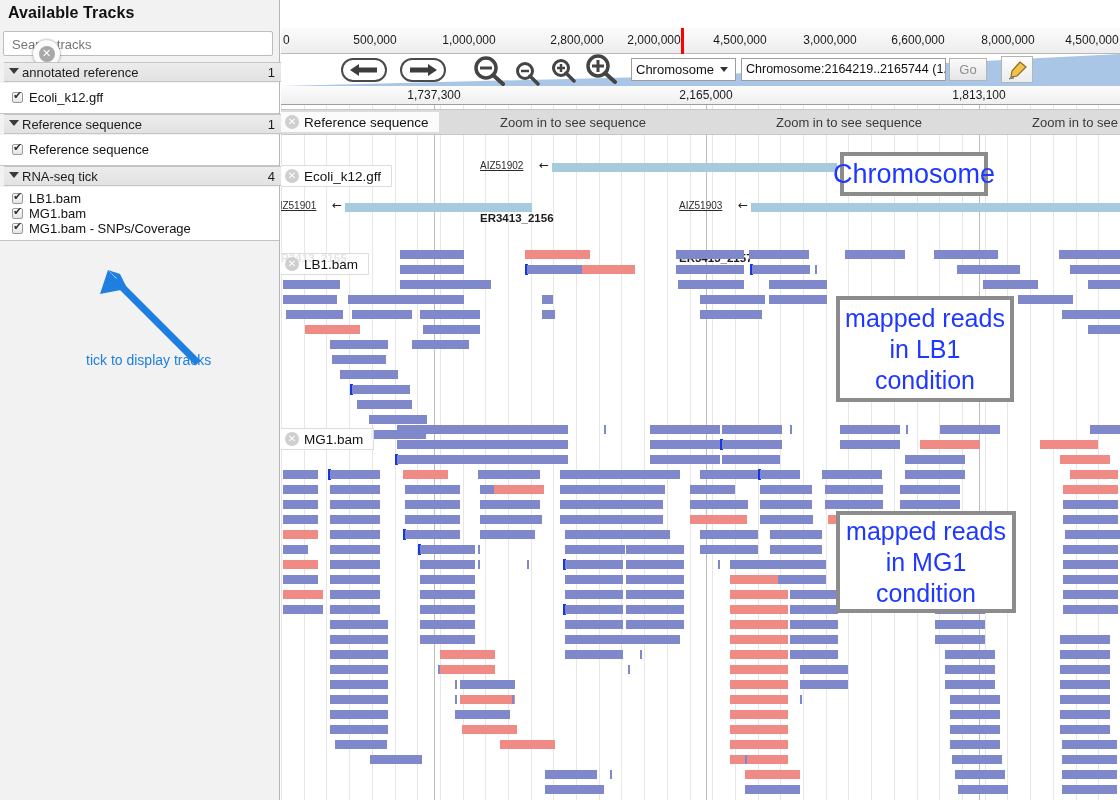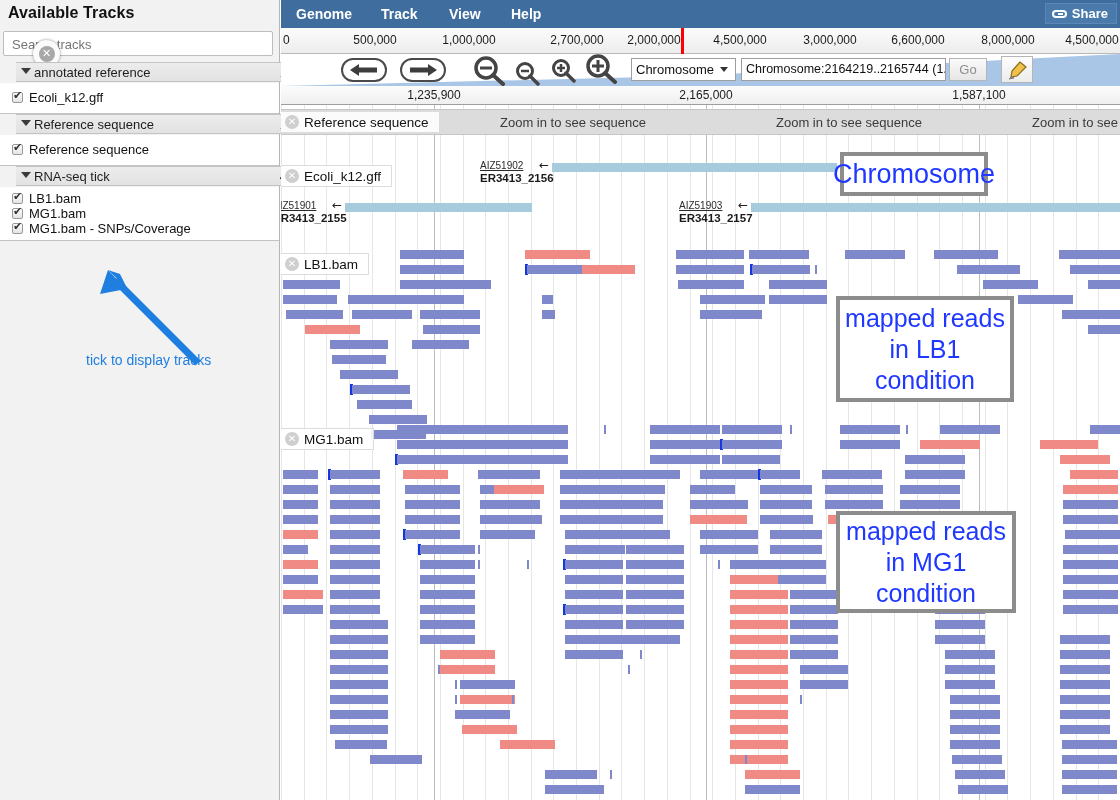--- a/index.html
+++ b/index.html
@@ -37,21 +37,21 @@
     box-shadow: 0 0 3px rgba(0,0,0,.45);
     display: flex; align-items: center; justify-content: center;
   }
   #search-clear .dot {
     width: 16px; height: 16px; border-radius: 50%; background: #a8a8a8;
     color: #fff; font-size: 11px; line-height: 16px; text-align: center;
     font-family: "DejaVu Sans", sans-serif;
   }
 
   .cat-header {
-    position: absolute; left: 16px; width: 279px; height: 20px;
+    position: absolute; left: 4px; width: 279px; height: 20px;
     background: linear-gradient(#ececec,#e2e2e2);
     border-top: 1px solid #c4c4c4; border-bottom: 1px solid #c4c4c4;
     font-size: 13px; color: #1d1d1d; padding-left: 33px;
   }
   .cat-header .tri {
     position: absolute; left: 5px; top: 5px;
     width: 0; height: 0; border-left: 5px solid transparent;
     border-right: 5px solid transparent; border-top: 6px solid #3a3a3a;
   }
   .cat-header .cname { position: absolute; left: 18px; top: 2px; }
@@ -202,21 +202,21 @@
   }
 
   .feat-bar {
     position: absolute; height: 9px; background: #a5cbdd;
   }
   .feat-arrow {
     position: absolute; font-size: 12px; color: #222; line-height: 9px;
     font-family: "DejaVu Sans", sans-serif;
   }
   .feat-id { position: absolute; font-size: 10px; color: #2b2b2b; white-space: nowrap; text-decoration: underline; }
-  .feat-name { position: absolute; font-size: 11.5px; font-weight: bold; color: #1a1a1a; white-space: nowrap; }
+  .feat-name { position: absolute; font-size: 11.5px; font-weight: bold; color: #1a1a1a; white-space: nowrap; margin-top: 40px; }
 
   .read { position: absolute; height: 9px; background: #8088cc; }
   .read.neg { background: #ef8a85; }
   .ins { position: absolute; width: 3px; height: 11px; background: #1636e0; }
 
   .callout {
     position: absolute; border: 4px solid #8c8c8c; background: #ffffff;
     color: #1f38ff; text-align: center; z-index: 60;
     display: flex; flex-direction: column; align-items: center; justify-content: center;
   }
@@ -272,39 +272,27 @@
         <line x1="118" y1="105" x2="35" y2="22" stroke="#1f7fe0" stroke-width="7"></line>
         <polygon points="28,12 46,31 20,36" fill="#1f7fe0"></polygon>
         <polygon points="28,12 47,30 40,16" fill="#1f7fe0"></polygon>
       </svg>
     </div>
     <div id="arrow-note">tick to display tracks</div>
   </div>
 
   <div id="main">
 
-    <div id="menubar">
-      <div id="menu-items">
-          <div class="menu-item" style="left: 9px;">Genome</div>
-          <div class="menu-item" style="left: 94px;">Track</div>
-          <div class="menu-item" style="left: 162px;">View</div>
-          <div class="menu-item" style="left: 224px;">Help</div>
-        </div>
-      <div id="share-btn">
-        <span class="lnk"></span>
-        <span>Share</span>
-      </div>
-    </div>
 
     <div id="overview">
       <div id="ov-labels">
           <div class="ov-label" style="left: 2px; transform: none;">0</div>
           <div class="ov-label" style="left: 94px;">500,000</div>
           <div class="ov-label" style="left: 188px;">1,000,000</div>
-          <div class="ov-label" style="left: 296px;">2,700,000</div>
+          <div class="ov-label" style="left: 296px;">2,800,000</div>
           <div class="ov-label" style="left: 373px;">2,000,000</div>
           <div class="ov-label" style="left: 459px;">4,500,000</div>
           <div class="ov-label" style="left: 549px;">3,000,000</div>
           <div class="ov-label" style="left: 637px;">6,600,000</div>
           <div class="ov-label" style="left: 727px;">8,000,000</div>
           <div class="ov-label" style="left: 811px;">4,500,000</div>
         </div>
       <div id="ov-marker" style="left: 400px; background: rgb(255, 0, 0);"></div>
     </div>
 
@@ -357,23 +345,23 @@
       <div id="hl-btn">
         <svg width="22" height="20" viewBox="0 0 22 20">
           <path d="M14 2 L20 7 L11 16 L5 17 L6 11 Z" fill="#f0c14b" stroke="#8a6d1f" stroke-width="1.2"></path>
           <path d="M5 17 L3 19 L8 18 Z" fill="#cfcfcf" stroke="#7a7a7a" stroke-width="1"></path>
         </svg>
       </div>
     </div>
 
     <div id="detail-ruler">
       <div id="dr-labels">
-          <div class="dr-label" style="left: 153px;">1,235,900</div>
+          <div class="dr-label" style="left: 153px;">1,737,300</div>
           <div class="dr-label" style="left: 425px;">2,165,000</div>
-          <div class="dr-label" style="left: 698px;">1,587,100</div>
+          <div class="dr-label" style="left: 698px;">1,813,100</div>
         </div>
     </div>
 
     <div id="tracks">
       <div id="grid">
           <div class="gridline" style="left: 0px;"></div>
           <div class="gridline" style="left: 23px;"></div>
           <div class="gridline" style="left: 45px;"></div>
           <div class="gridline" style="left: 68px;"></div>
           <div class="gridline" style="left: 91px;"></div>

